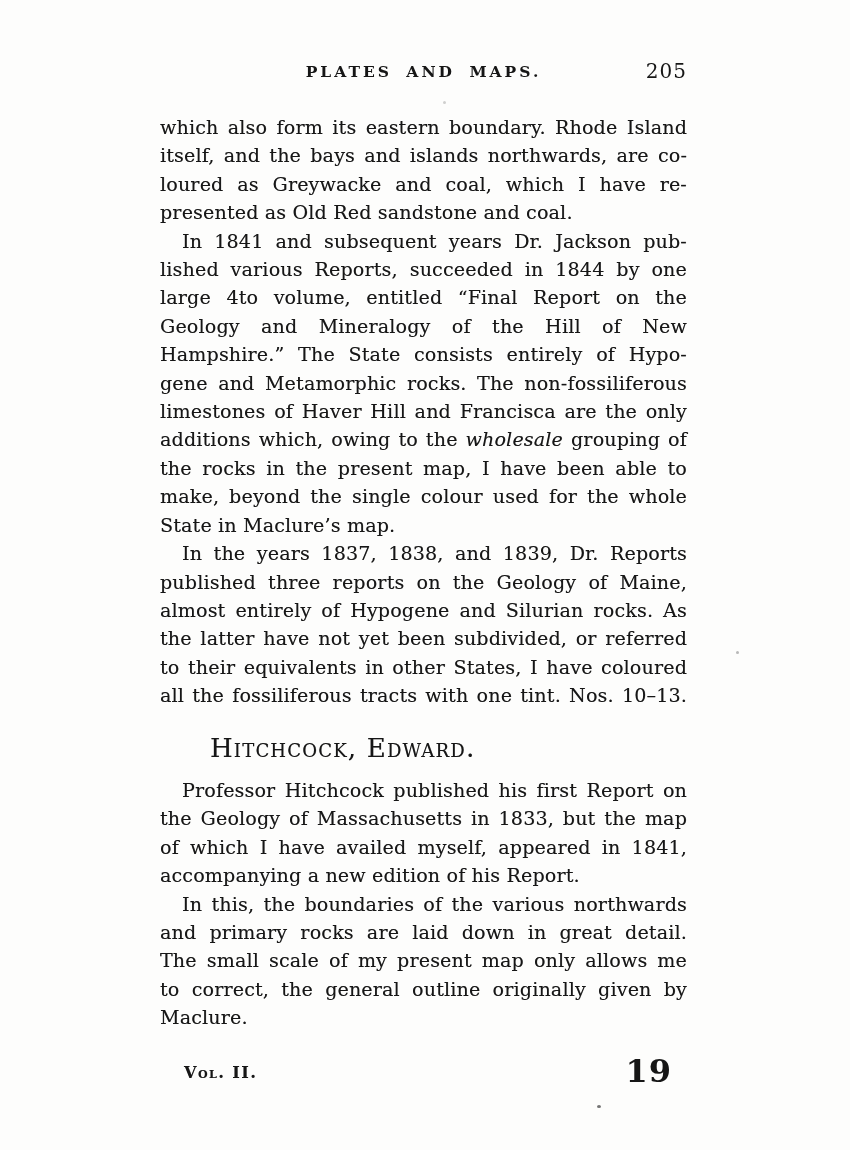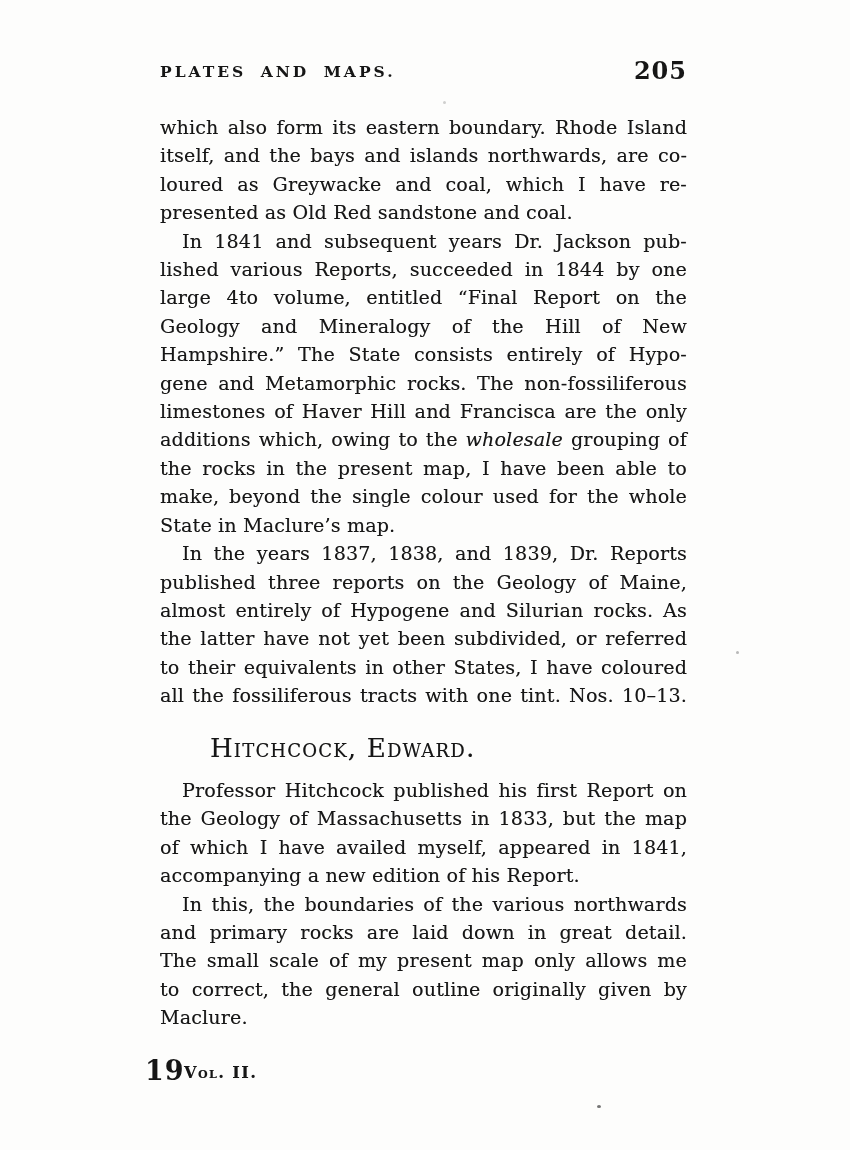--- a/index.html
+++ b/index.html
@@ -18,34 +18,34 @@
   }
 
   
   .running-header {
     position: absolute;
     left: 160px;
     top: 62px;
     width: 527px;
   }
   .running-title {
-    text-align: left;
+    text-align: center;
     font-size: 15.5px;
     line-height: 20px;
     font-weight: bold;
     letter-spacing: 3px;
     word-spacing: 6px;
   }
   .page-number {
     position: absolute;
     right: 0;
     top: -3px;
-    font-size: 24px;
+    font-size: 20px;
     line-height: 24px;
-    font-weight: bold;
+    font-weight: normal;
     letter-spacing: 1px;
   }
 
   
   .text-block {
     position: absolute;
     left: 160px;
     top: 113px;
     width: 527px;
   }
@@ -90,22 +90,22 @@
     font-weight: bold;
     font-variant: small-caps;
     letter-spacing: 1.5px;
     text-shadow: 0.25px 0.25px 0 rgba(20,20,20,0.45);
   }
   .signature-number {
     position: absolute;
     left: -15px;
     top: 0;
     width: 100%;
-    text-align: left;
-    font-size: 27px;
+    text-align: right;
+    font-size: 32px;
     line-height: 26px;
     font-weight: bold;
     letter-spacing: 1px;
   }
 
   
   .speck {
     position: absolute;
     background: rgba(25,25,25,0.45);
     border-radius: 50%;

